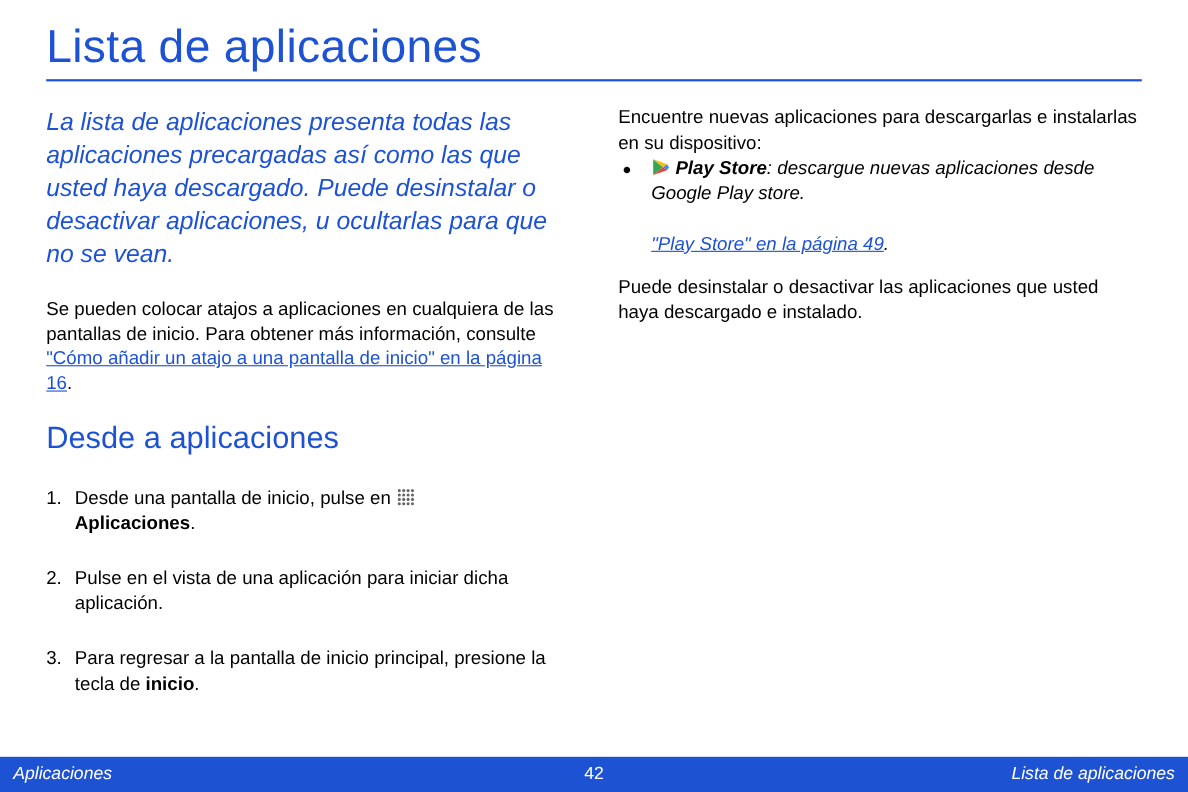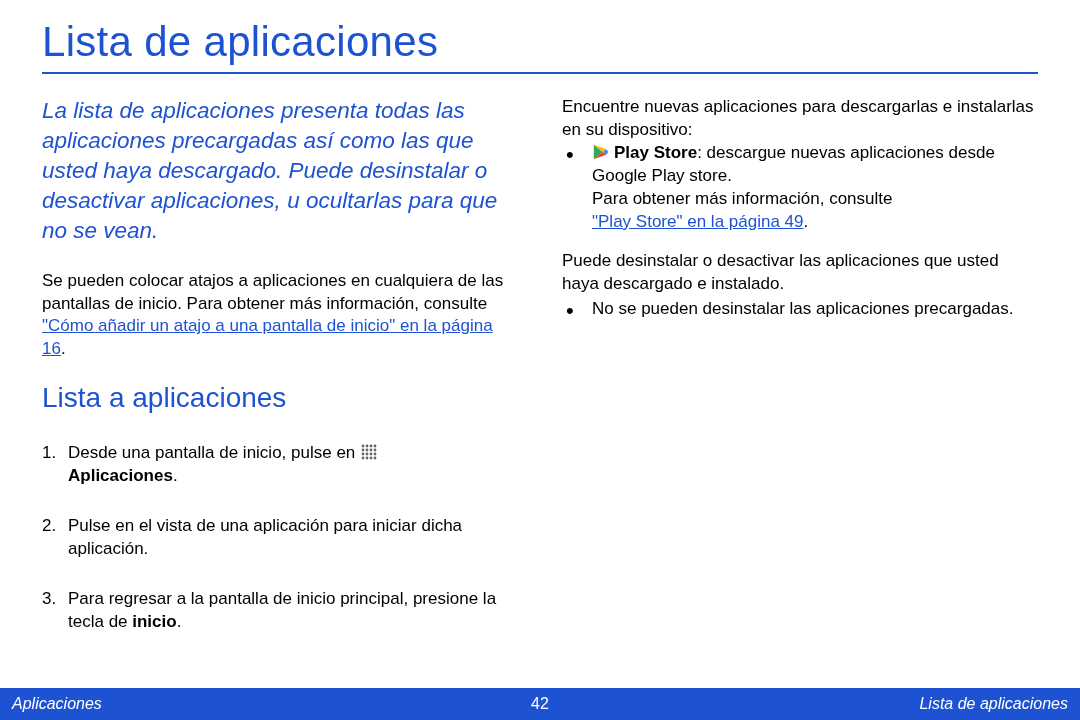--- a/index.html
+++ b/index.html
@@ -84,20 +84,21 @@
   .ul {
     list-style: none;
     padding-left: 0;
   }
   .ul li {
     font-size: 17px;
     line-height: 1.35;
     margin-bottom: 16px;
     padding-left: 30px;
     position: relative;
+    font-style: italic;
   }
   .ul li::before {
     content: "\2022";
     position: absolute;
     left: 4px;
     top: -2px;
     font-size: 22px;
   }
   .apps-icon {
     display: inline-block;
@@ -149,21 +150,21 @@
 
   <div class="columns">
 
     <div class="col">
       <p class="intro">La lista de aplicaciones presenta todas las aplicaciones precargadas así como las que usted haya descargado. Puede desinstalar o desactivar aplicaciones, u ocultarlas para que no se vean.</p>
 
       <p class="body-text">
         <span>Se pueden colocar atajos a aplicaciones en cualquiera de las pantallas de inicio. Para obtener más información, consulte </span><span class="link">"Cómo añadir un atajo a una pantalla de inicio" en la página 16</span><span>.</span>
       </p>
 
-      <h2 class="section-title">Lista a aplicaciones</h2>
+      <h2 class="section-title">Desde a aplicaciones</h2>
 
       <ol class="ol">
         <li>
           <span>Desde una pantalla de inicio, pulse en </span><span class="apps-icon"><svg viewBox="0 0 16 16">
                 <circle cx="2" cy="2" r="1.4"></circle>
                 <circle cx="6" cy="2" r="1.4"></circle>
                 <circle cx="10" cy="2" r="1.4"></circle>
                 <circle cx="14" cy="2" r="1.4"></circle>
                 <circle cx="2" cy="6" r="1.4"></circle>
                 <circle cx="6" cy="6" r="1.4"></circle>
@@ -191,28 +192,27 @@
       <p class="body-text" style="margin-bottom:0">Encuentre nuevas aplicaciones para descargarlas e instalarlas en su dispositivo:</p>
 
       <ul class="ul">
         <li>
           <span class="play-icon"><svg viewBox="0 0 20 20">
                 <path d="M2 2 L12 10 L2 18 Z" fill="#34a853"></path>
                 <path d="M2 2 L16 7 L12 10 Z" fill="#fbbc04"></path>
                 <path d="M12 10 L16 13 L2 18 Z" fill="#ea4335"></path>
                 <path d="M12 10 L16 7 L18 10 L16 13 Z" fill="#4285f4"></path>
               </svg></span><strong>Play Store</strong><span>: descargue nuevas aplicaciones desde Google Play store.</span><br>
-          <span>Para obtener más información, consulte </span><br><span class="link">"Play Store" en la página 49</span><span>.</span>
+          <br><span class="link">"Play Store" en la página 49</span><span>.</span>
         </li>
       </ul>
 
       <p class="body-text" style="margin-bottom:2px">Puede desinstalar o desactivar las aplicaciones que usted haya descargado e instalado.</p>
 
       <ul class="ul">
-        <li>No se pueden desinstalar las aplicaciones precargadas.</li>
       </ul>
     </div>
   </div>
 </div>
 
 <div class="footer">
   <span>Aplicaciones</span>
   <span class="footer-center">42</span>
   <span>Lista de aplicaciones</span>
 </div>

